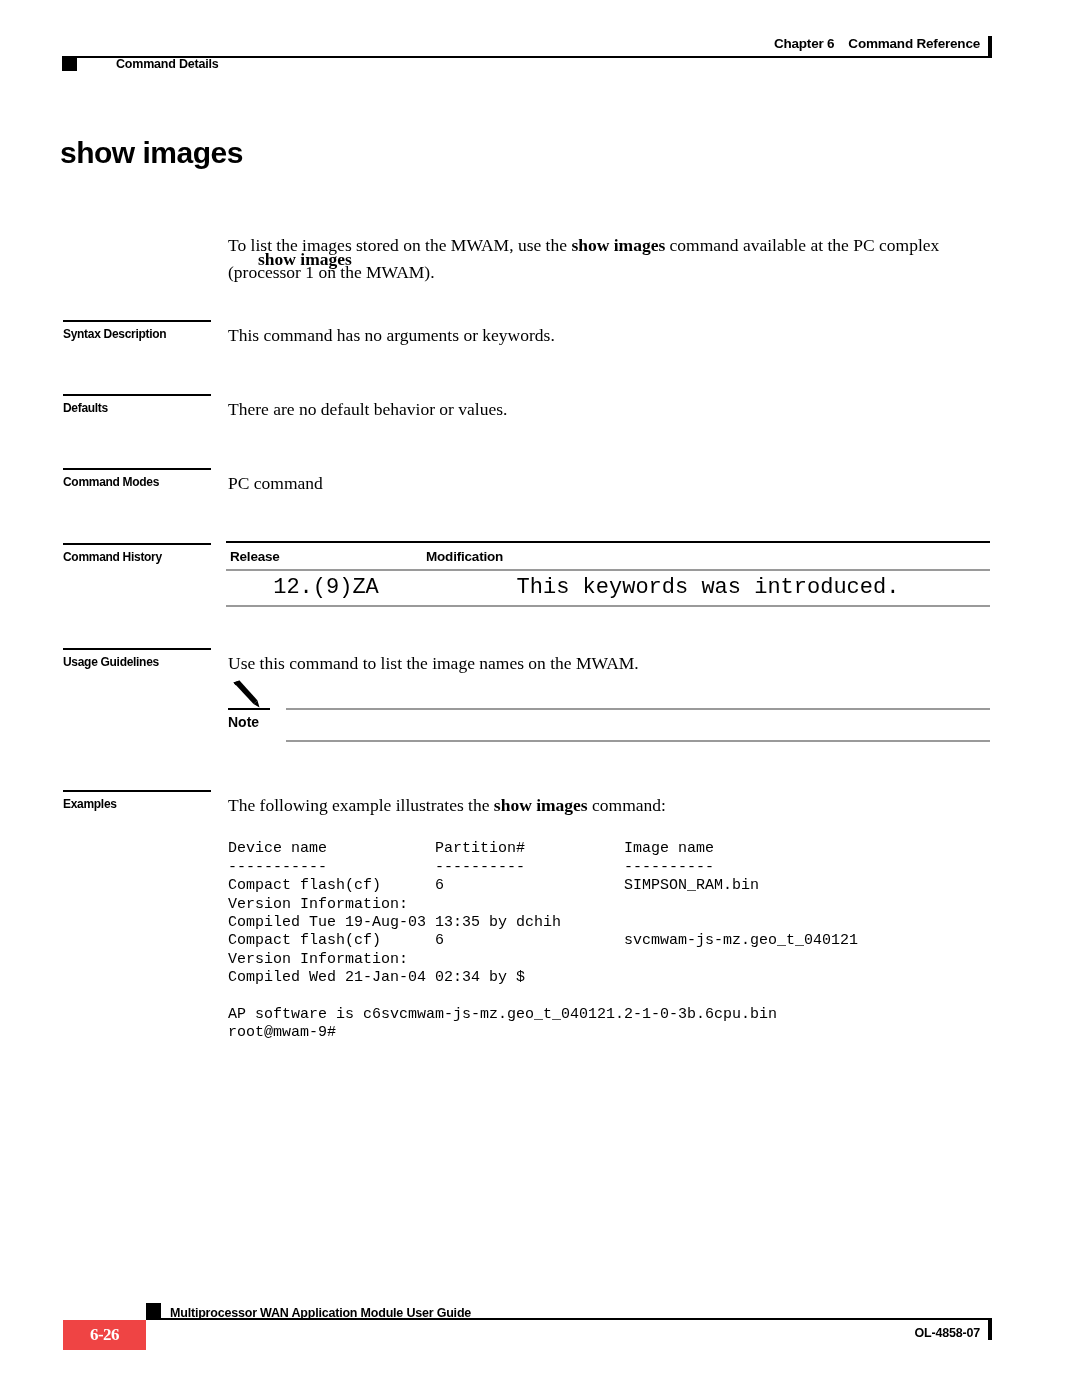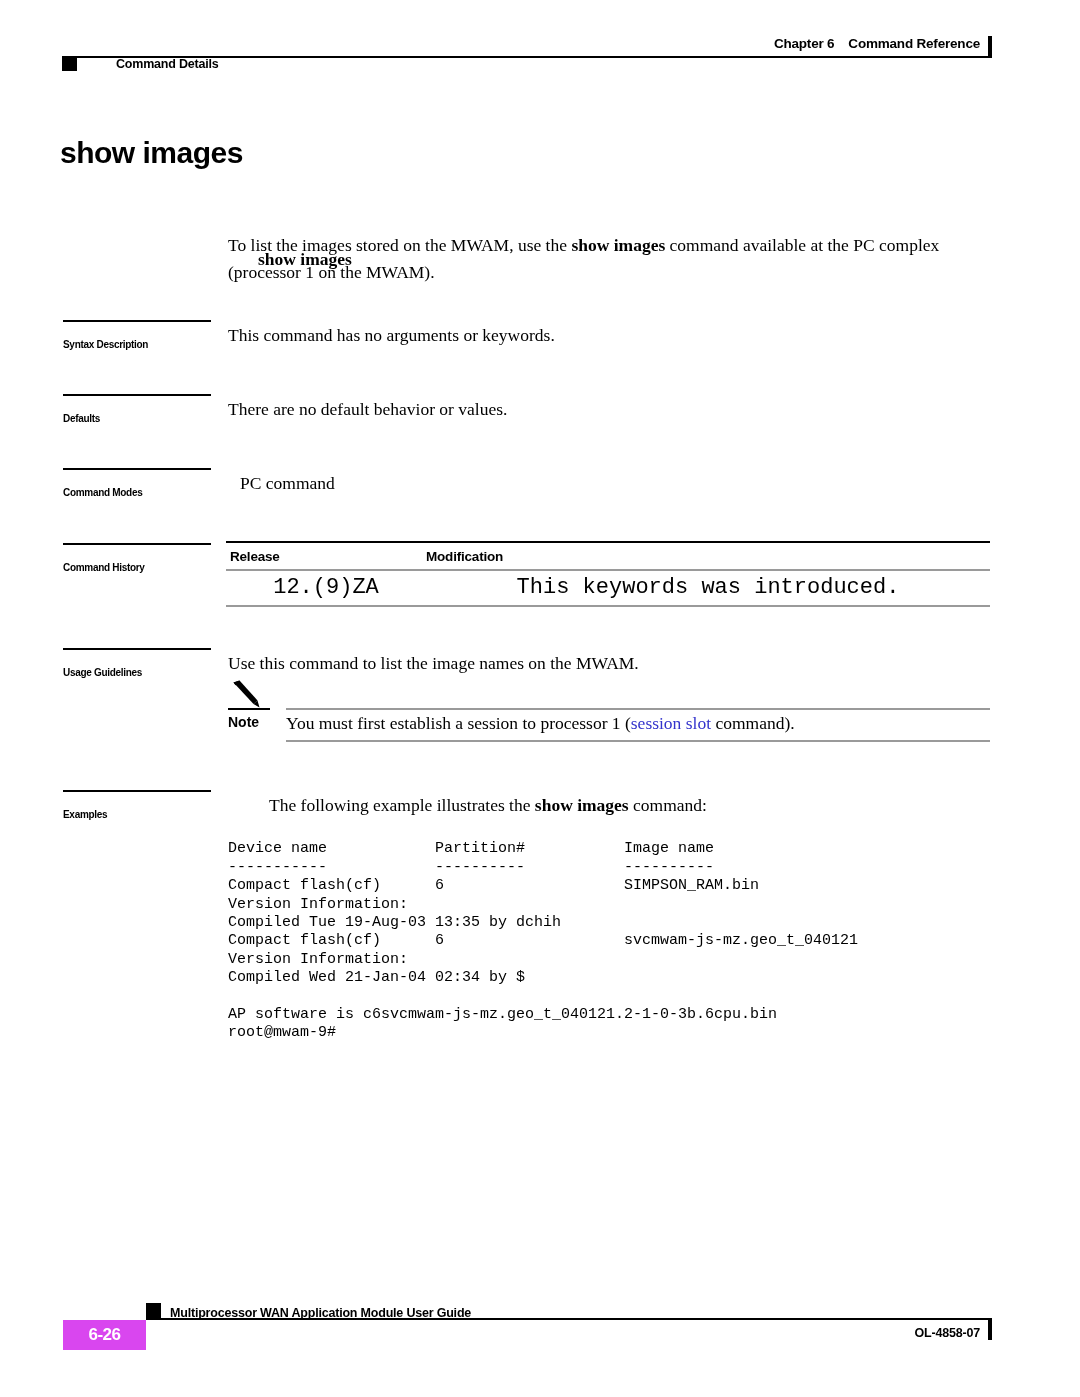--- a/index.html
+++ b/index.html
@@ -103,51 +103,51 @@
     white-space: nowrap;
   }
 
   
   .section-label {
     position: absolute;
     left: 63px;
     width: 148px;
     font-family: "Liberation Sans", sans-serif;
     font-weight: bold;
-    font-size: 10px;
+    font-size: 12px;
     letter-spacing: -0.3px;
-    padding-top: 17px;
+    padding-top: 5px;
     border-top: 2px solid #000;
     white-space: nowrap;
   }
   .section-body {
     position: absolute;
     left: 228px;
     width: 762px;
     font-family: "Liberation Serif", serif;
     font-size: 17.5px;
     line-height: 26px;
   }
 
   #label-syntax-description { top: 320px; }
   #body-syntax-description  { top: 322px; }
 
   #label-defaults { top: 394px; }
   #body-defaults  { top: 396px; }
 
   #label-command-modes { top: 468px; }
-  #body-command-modes  { top: 470px; margin-left: 12px; }
+  #body-command-modes  { top: 470px; }
 
   #label-command-history { top: 543px; }
 
   #label-usage-guidelines { top: 648px; }
   #body-usage-guidelines  { top: 650px; }
 
   #label-examples { top: 790px; }
-  #body-examples  { top: 792px; margin-left: 41px; }
+  #body-examples  { top: 792px; }
 
   
   #command-history-table {
     position: absolute;
     left: 226px;
     top: 541px;
     width: 764px;
   }
   #command-history-table table {
     border-collapse: collapse;
@@ -275,23 +275,23 @@
     font-size: 12.5px;
     letter-spacing: -0.2px;
     white-space: nowrap;
   }
   #page-number-box {
     position: absolute;
     left: 63px;
     top: 1320px;
     width: 83px;
     height: 30px;
-    background: #d946ef;
+    background: #ef4444;
     color: #fff;
-    font-family: Liberation Sans, sans-serif;
+    font-family: Liberation Serif, serif;
     font-weight: bold;
     font-size: 17px;
     letter-spacing: -0.5px;
     display: flex;
     align-items: center;
     justify-content: center;
   }
   #footer-doc-id {
     position: absolute;
     right: 100px;
@@ -358,21 +358,20 @@
   <svg id="note-pencil-icon" viewBox="0 0 34 30">
     <g fill="#000">
       <polygon points="3.5,2.5 9.5,0.5 27.5,20.5 23.5,24.0"></polygon>
       <polygon points="23.5,24.0 27.5,20.5 29.5,27.5"></polygon>
       <polygon points="3.5,2.5 9.5,0.5 8.0,4.0 5.5,5.2"></polygon>
     </g>
   </svg>
   <div class="note-rule-top"></div>
   <div class="note-underline"></div>
   <div id="note-label">Note</div>
-  <div id="note-text"><span>You must first establish a session to processor 1 (</span><span class="link">session slot</span><span> command).</span></div>
   <div class="note-rule-bottom"></div>
 </div>
 
 <div class="section-label" id="label-examples">Examples</div>
 <div class="section-body" id="body-examples">
   <span>The following example illustrates the </span><b>show images</b><span> command:</span>
 </div>
 
 <div class="abs" id="code-block">
 <div id="code-output-lines"><div>Device name            Partition#           Image name</div><div>-----------            ----------           ----------</div><div>Compact flash(cf)      6                    SIMPSON_RAM.bin</div><div>Version Information:</div><div>Compiled Tue 19-Aug-03 13:35 by dchih</div><div>Compact flash(cf)      6                    svcmwam-js-mz.geo_t_040121</div><div>Version Information:</div><div>Compiled Wed 21-Jan-04 02:34 by $</div><div>&nbsp;</div><div>AP software is c6svcmwam-js-mz.geo_t_040121.2-1-0-3b.6cpu.bin</div><div>root@mwam-9#</div></div>

